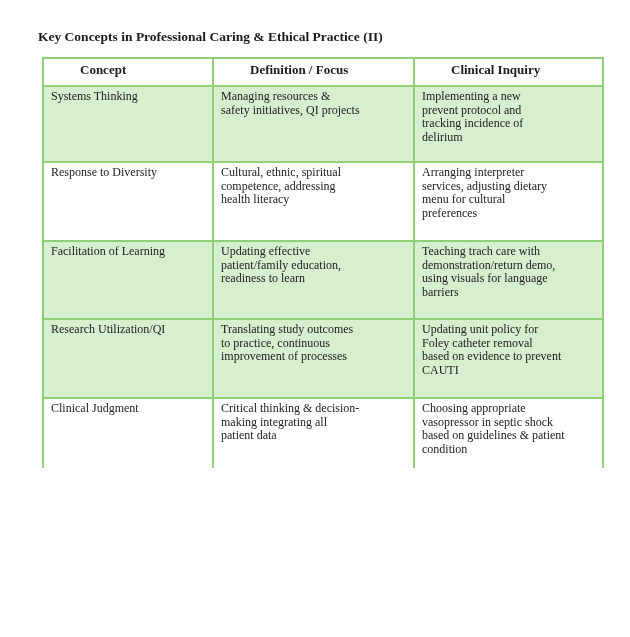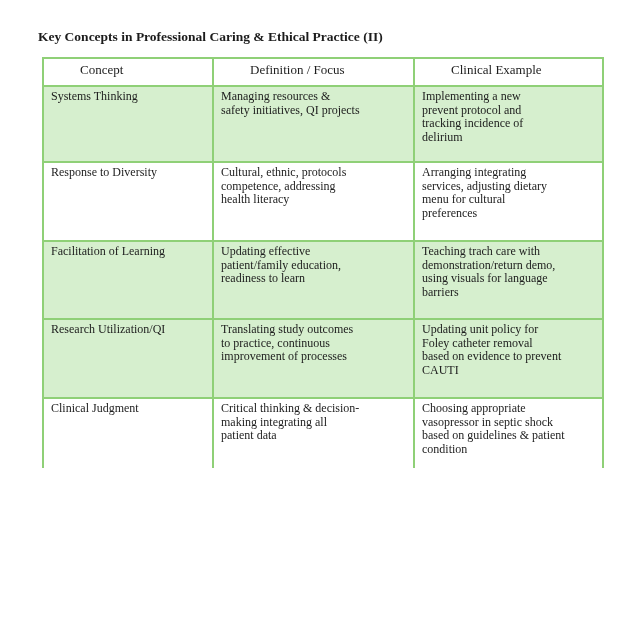--- a/index.html
+++ b/index.html
@@ -52,21 +52,21 @@
     border: 2px solid var(--border);
     vertical-align: top;
     text-align: left;
     padding: 3px 6px 3px 7px;
     font-size: 12px;
     line-height: 13.6px;
     white-space: pre-line;
     overflow: hidden;
   }
   th {
-    font-weight: normal;
+    font-weight: bold;
     font-size: 13px;
     padding-top: 4px;
     padding-left: 36px;
   }
   thead tr { height: 28px; }
   tbody tr:nth-child(1) { height: 76px; }
   tbody tr:nth-child(2) { height: 79px; border-radius: 23px; }
   tbody tr:nth-child(3) { height: 78px; margin-top: 37px; }
   tbody tr:nth-child(4) { height: 79px; }
   tbody tr:nth-child(5) { height: 76px; padding-left: 16px; }
@@ -82,39 +82,39 @@
   <table class="concepts-table">
     <colgroup>
       <col class="c1">
         <col class="c2">
         <col class="c3">
     </colgroup>
     <thead>
       <tr class="header-row">
         <th>Concept</th>
         <th>Definition / Focus</th>
-        <th>Clinical Example</th>
+        <th>Clinical Inquiry</th>
       </tr>
     </thead>
     <tbody>
       <tr class="body-row hl">
         <td>Systems Thinking</td>
         <td>Managing resources &amp;
 safety initiatives, QI projects</td>
         <td>Implementing a new
 prevent protocol and
 tracking incidence of
 delirium</td>
       </tr>
       <tr class="body-row">
         <td>Response to Diversity</td>
-        <td>Cultural, ethnic, protocols
+        <td>Cultural, ethnic, spiritual
 competence, addressing
 health literacy</td>
-        <td>Arranging integrating
+        <td>Arranging interpreter
 services, adjusting dietary
 menu for cultural
 preferences</td>
       </tr>
       <tr class="body-row hl">
         <td>Facilitation of Learning</td>
         <td>Updating effective
 patient/family education,
 readiness to learn</td>
         <td>Teaching trach care with

